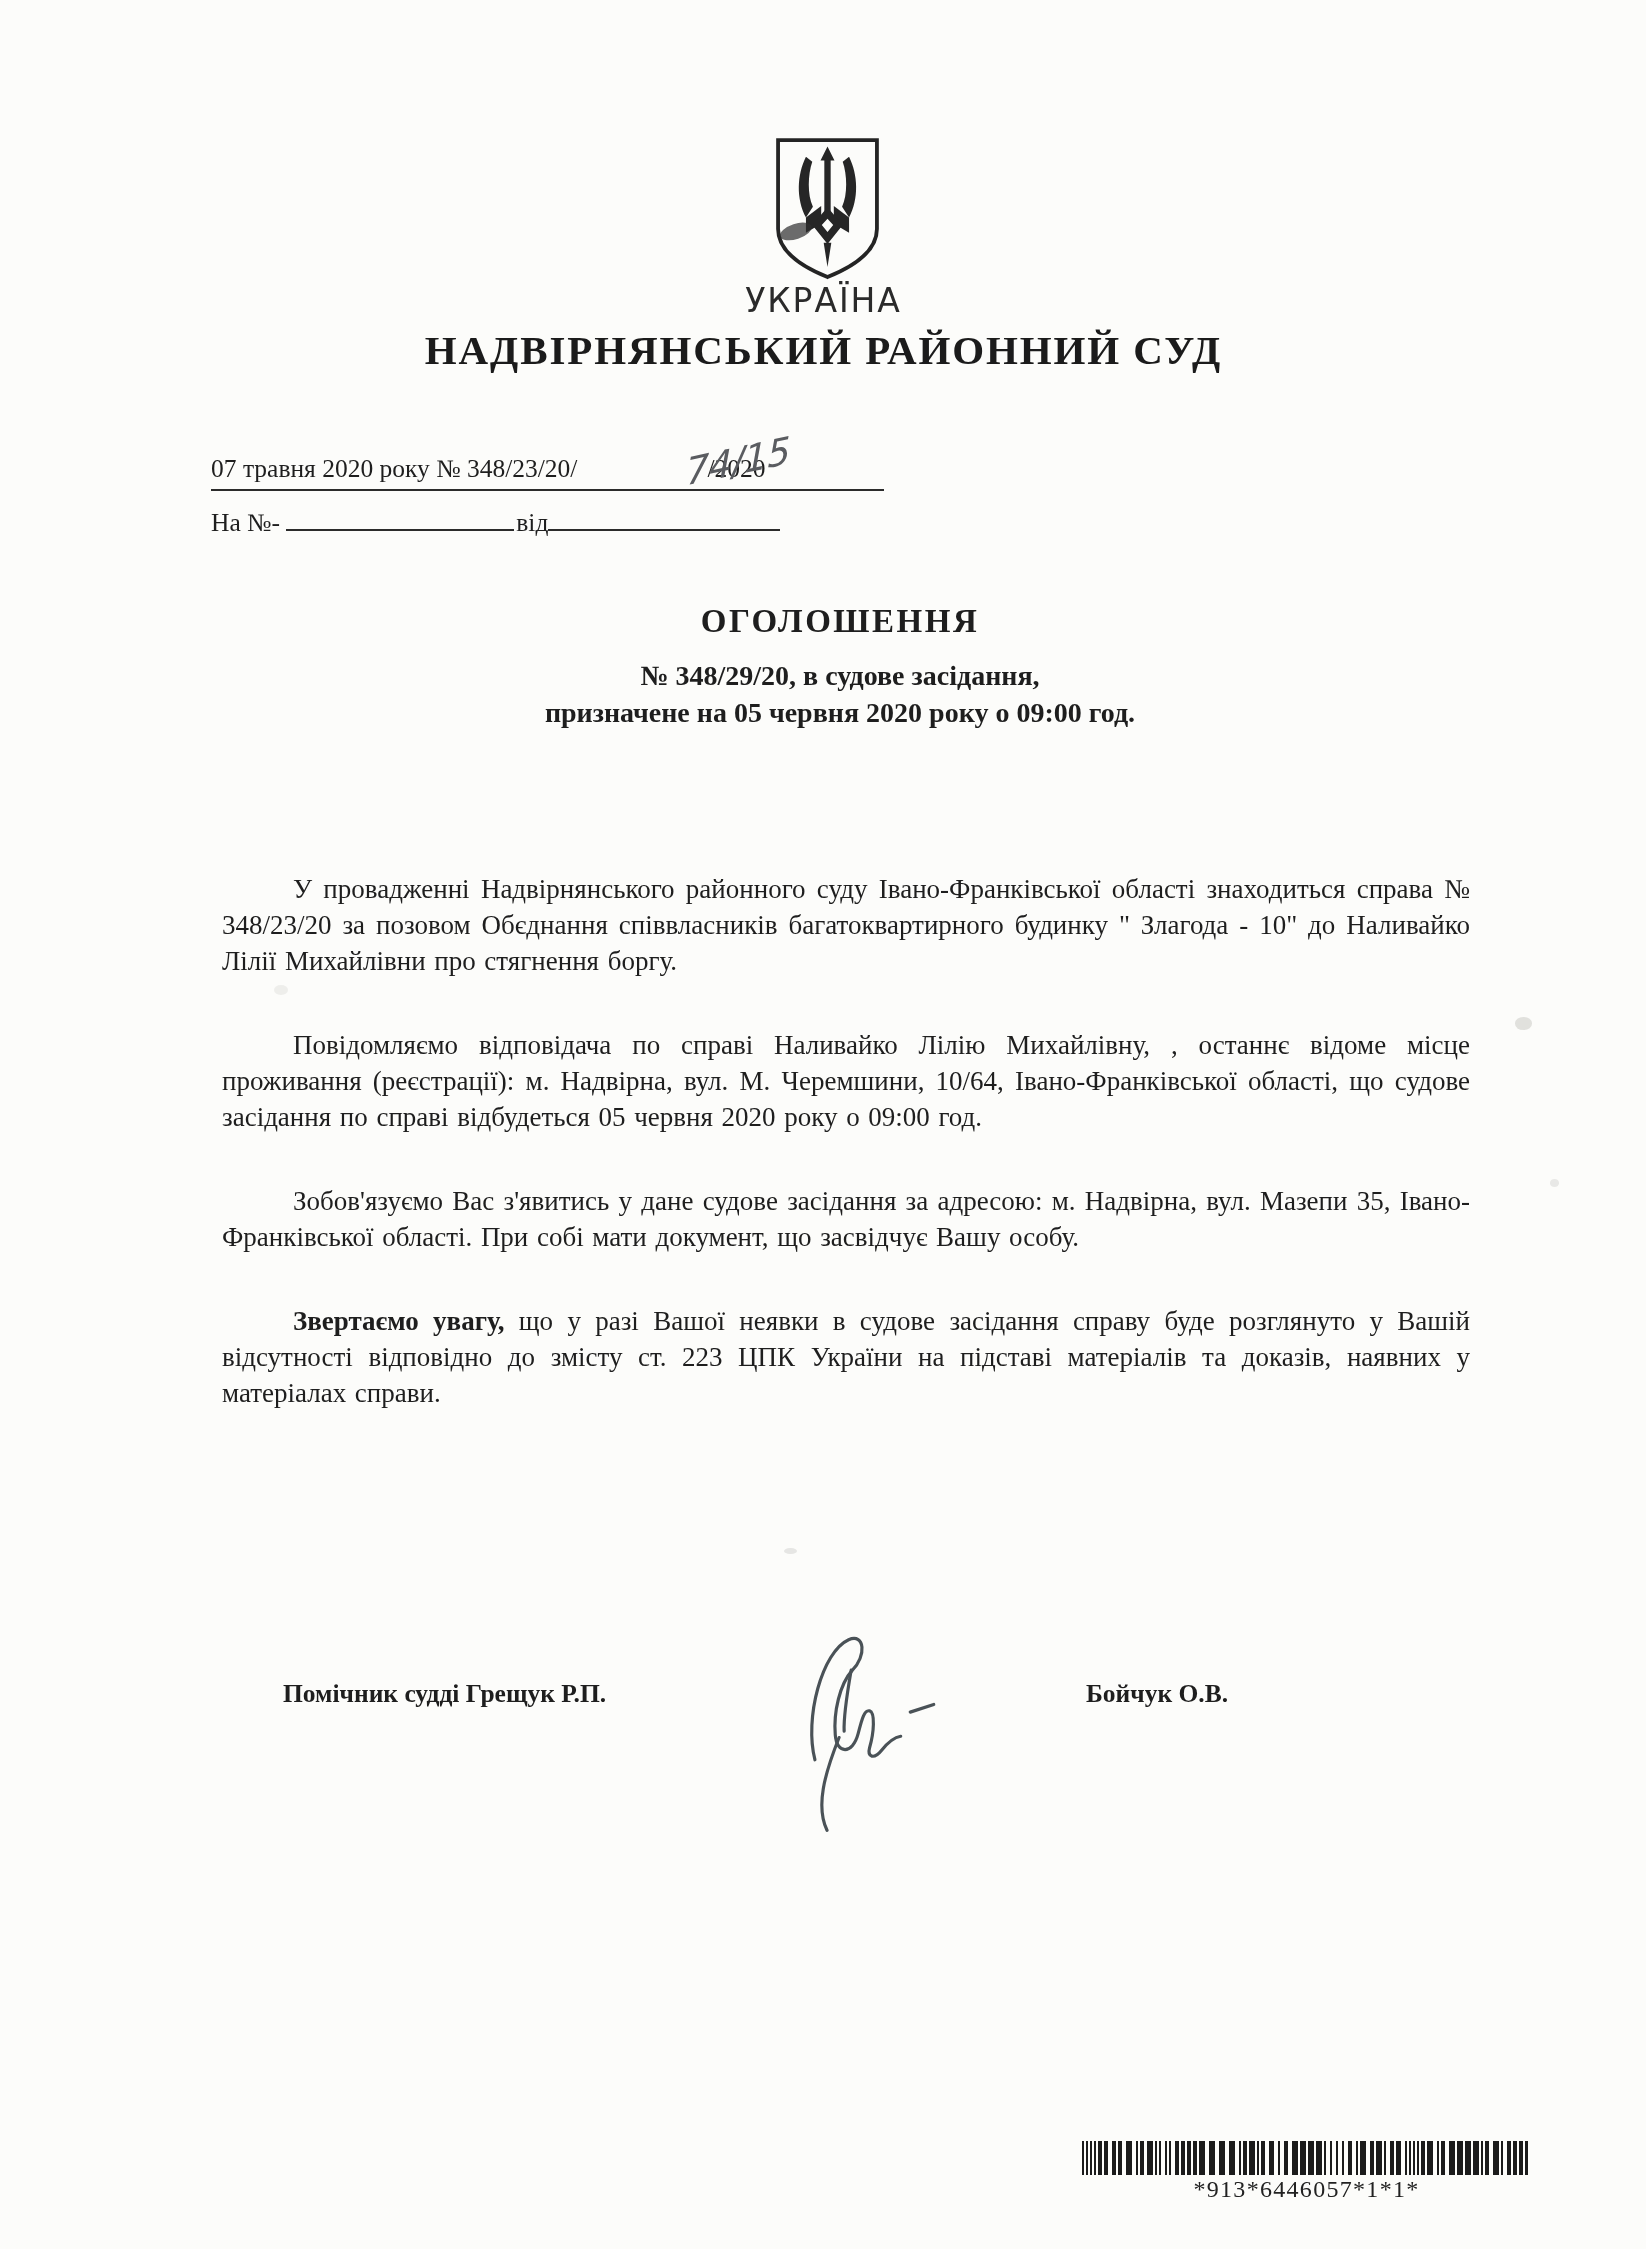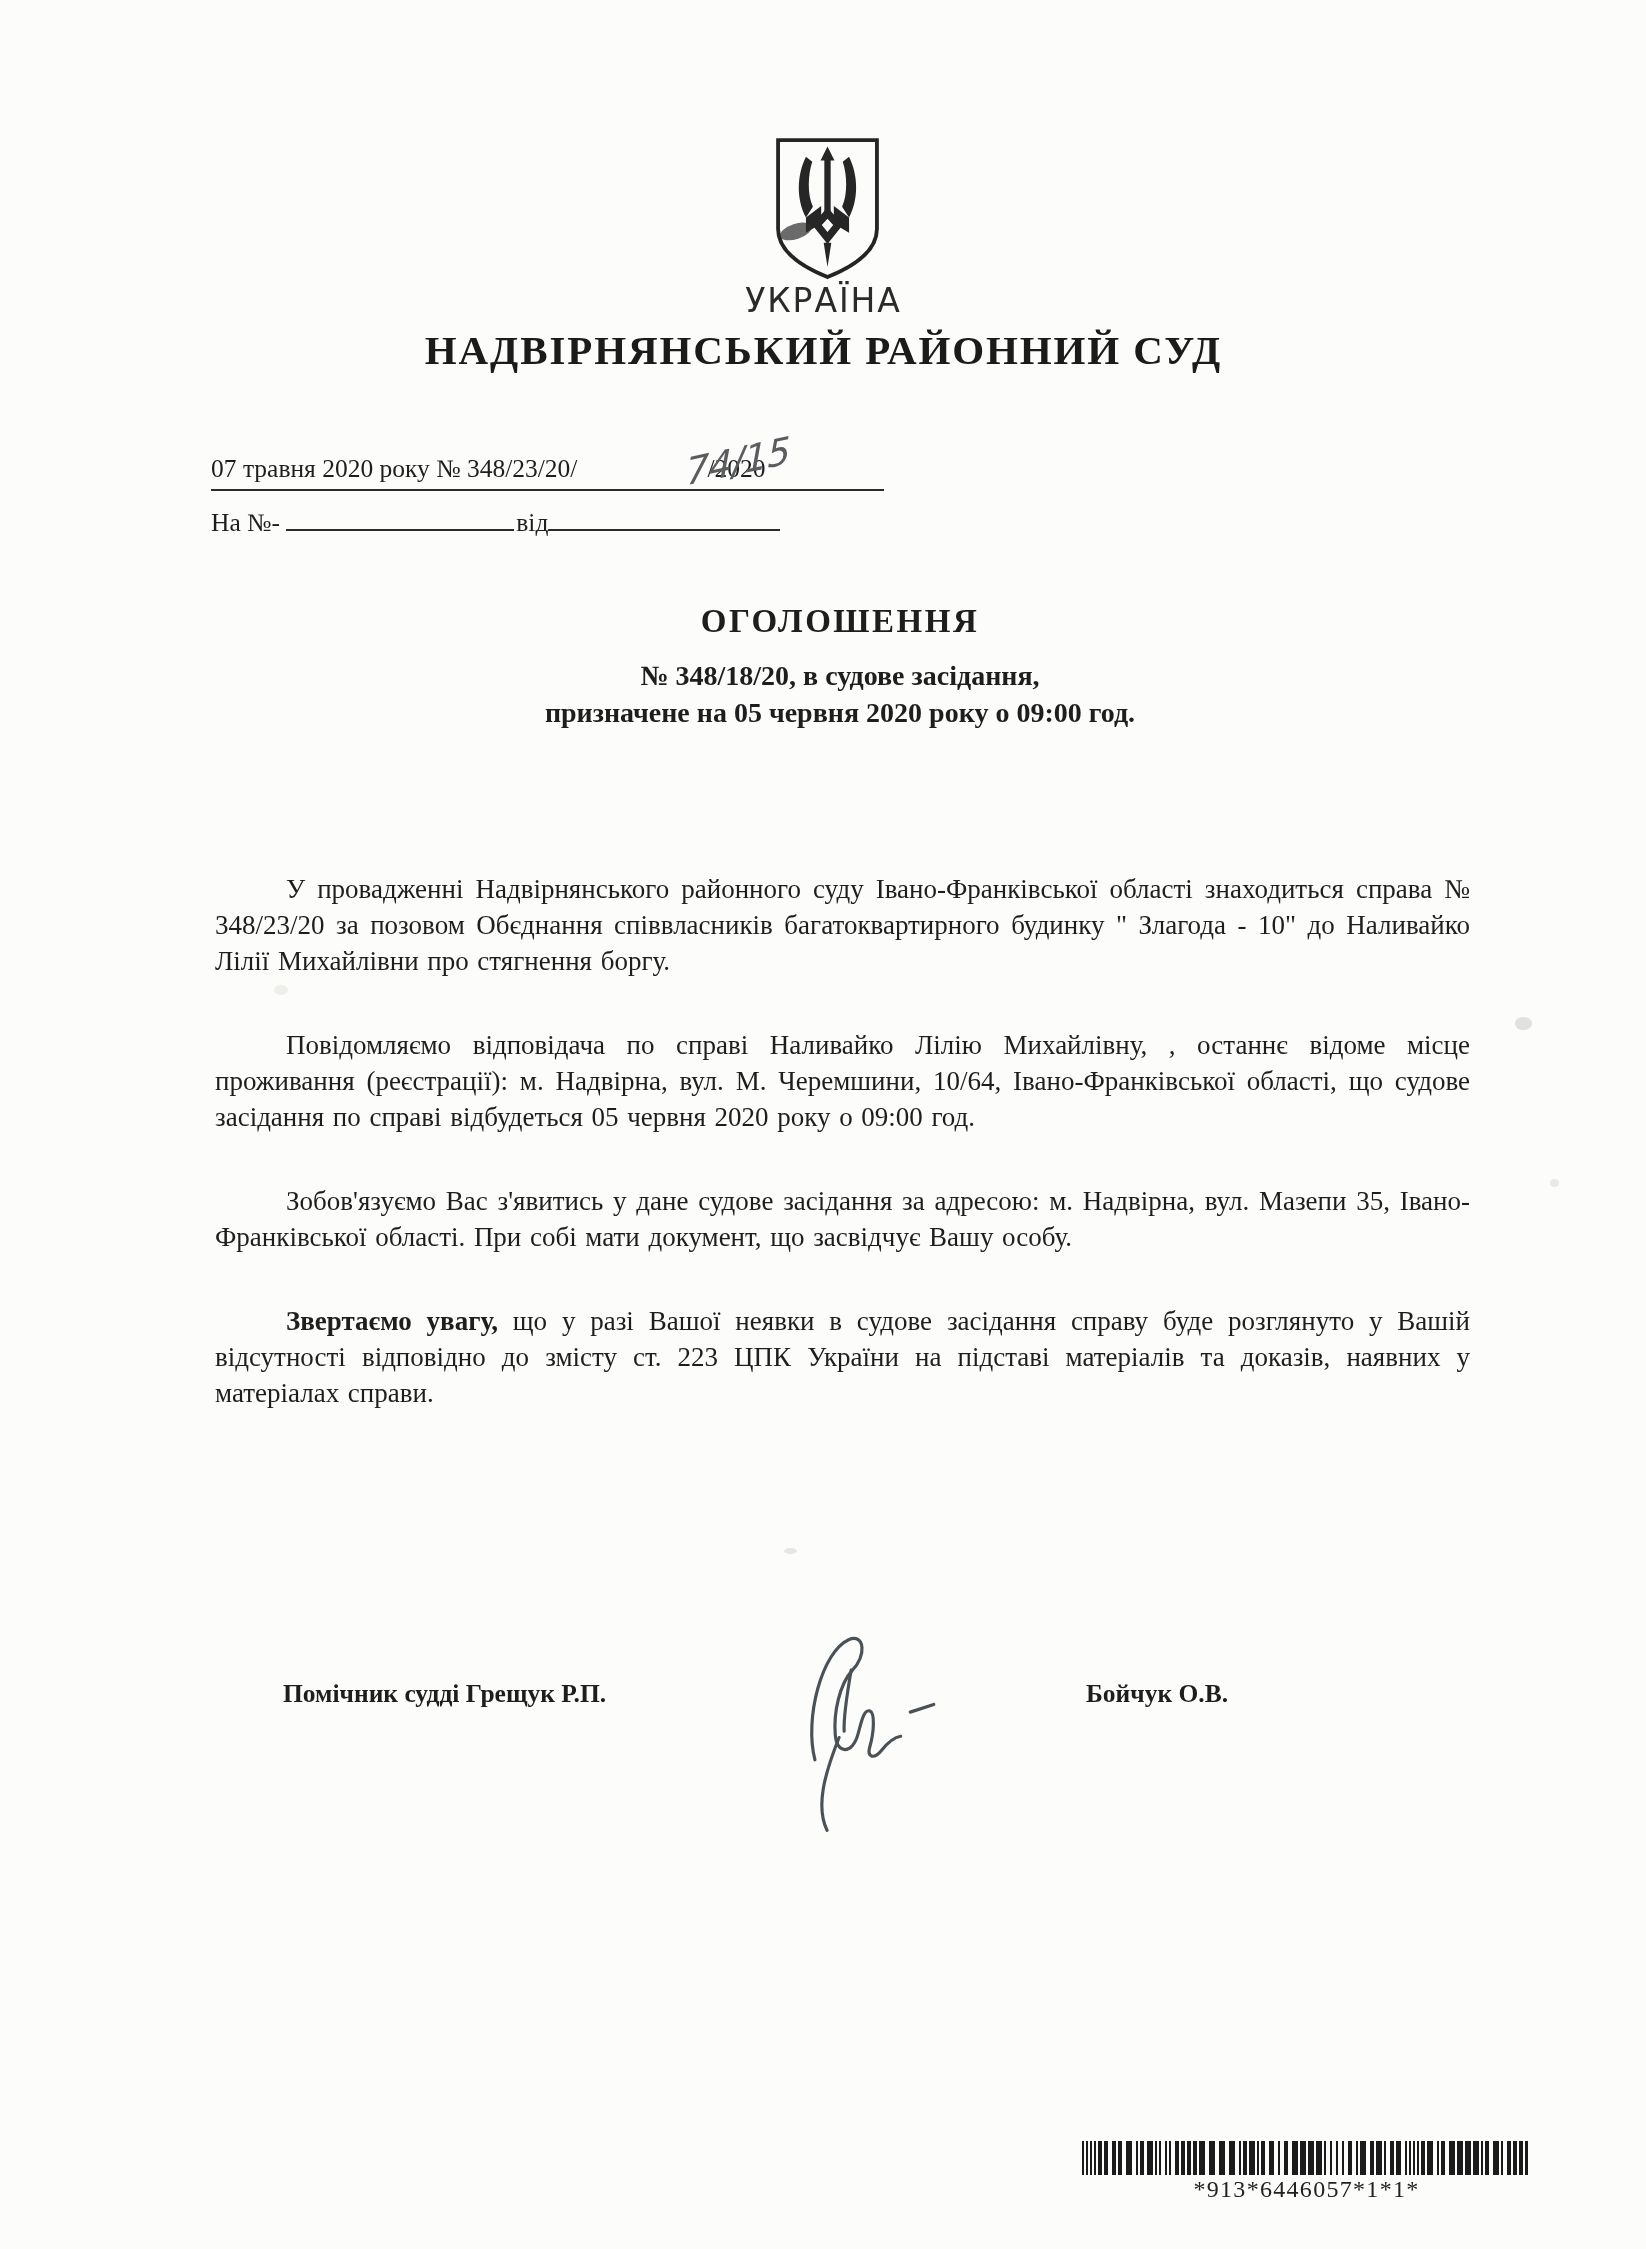--- a/index.html
+++ b/index.html
@@ -57,21 +57,21 @@
   .reply-vid{margin-left:2px;}
   
   .title-block{position:absolute;left:194px;top:603px;width:1292px;text-align:center;}
   .doc-title{font-size:33px;font-weight:bold;letter-spacing:2.5px;margin:0 0 16.5px 0;}
   .subtitle{font-size:28px;font-weight:bold;line-height:37px;}
   
   .body-text{
     position:absolute;left:211px;top:871px;width:1259px;
     font-size:27px;line-height:36px;text-align:justify;
   }
-  .body-text p{margin:0 0 48px 4px;text-indent:71px;word-spacing:1.9px;}
+  .body-text p{margin:0 0 48px 11px;text-indent:71px;word-spacing:1.9px;}
   .lead{font-weight:bold;}
   
   .sig-left{position:absolute;left:283px;top:1679px;font-size:25.5px;font-weight:bold;}
   .sig-right{position:absolute;left:1086px;top:1679px;font-size:25.5px;font-weight:bold;}
   .signature-svg{position:absolute;left:780px;top:1623px;width:216px;height:210px;}
   
   .barcode-block{position:absolute;left:1082px;top:2141px;width:449px;}
   .bars{display:flex;height:34px;}
   .bars div{flex-basis:0;}
   .bc-text{
@@ -115,21 +115,21 @@
     <span>07 травня 2020 року № 348/23/20/</span><span class="ref-gap"></span><span>/2020</span>
     <span class="handwritten">74/15</span>
   </div>
 
   <div class="reply-line">
     <span>На №-</span><span class="blank blank-1"></span><span class="reply-vid">від</span><span class="blank blank-2"></span>
   </div>
 
   <div class="title-block">
     <div class="doc-title">ОГОЛОШЕННЯ</div>
-    <div class="subtitle">№ 348/18/20, в судове засідання,</div>
+    <div class="subtitle">№ 348/29/20, в судове засідання,</div>
     <div class="subtitle">призначене на 05 червня 2020 року о 09:00 год.</div>
   </div>
 
   <div class="body-text">
     <p><span class="lead"></span><span>У провадженні Надвірнянського районного суду Івано-Франківської області знаходиться справа № 348/23/20 за позовом Обєднання співвласників багатоквартирного будинку " Злагода - 10" до Наливайко Лілії Михайлівни про стягнення боргу.</span></p>
     <p><span class="lead"></span><span>Повідомляємо відповідача по справі Наливайко Лілію Михайлівну, , останнє відоме місце проживання (реєстрації): м. Надвірна, вул. М. Черемшини, 10/64, Івано-Франківської області, що судове засідання по справі відбудеться 05 червня 2020 року о 09:00 год.</span></p>
     <p><span class="lead"></span><span>Зобов'язуємо Вас з'явитись у дане судове засідання за адресою: м. Надвірна, вул. Мазепи 35, Івано-Франківської області. При собі мати документ, що засвідчує Вашу особу.</span></p>
     <p><span class="lead">Звертаємо увагу,</span><span> що у разі Вашої неявки в судове засідання справу буде розглянуто у Вашій відсутності відповідно до змісту ст. 223 ЦПК України на підставі матеріалів та доказів, наявних у матеріалах справи.</span></p>
   </div>
 

